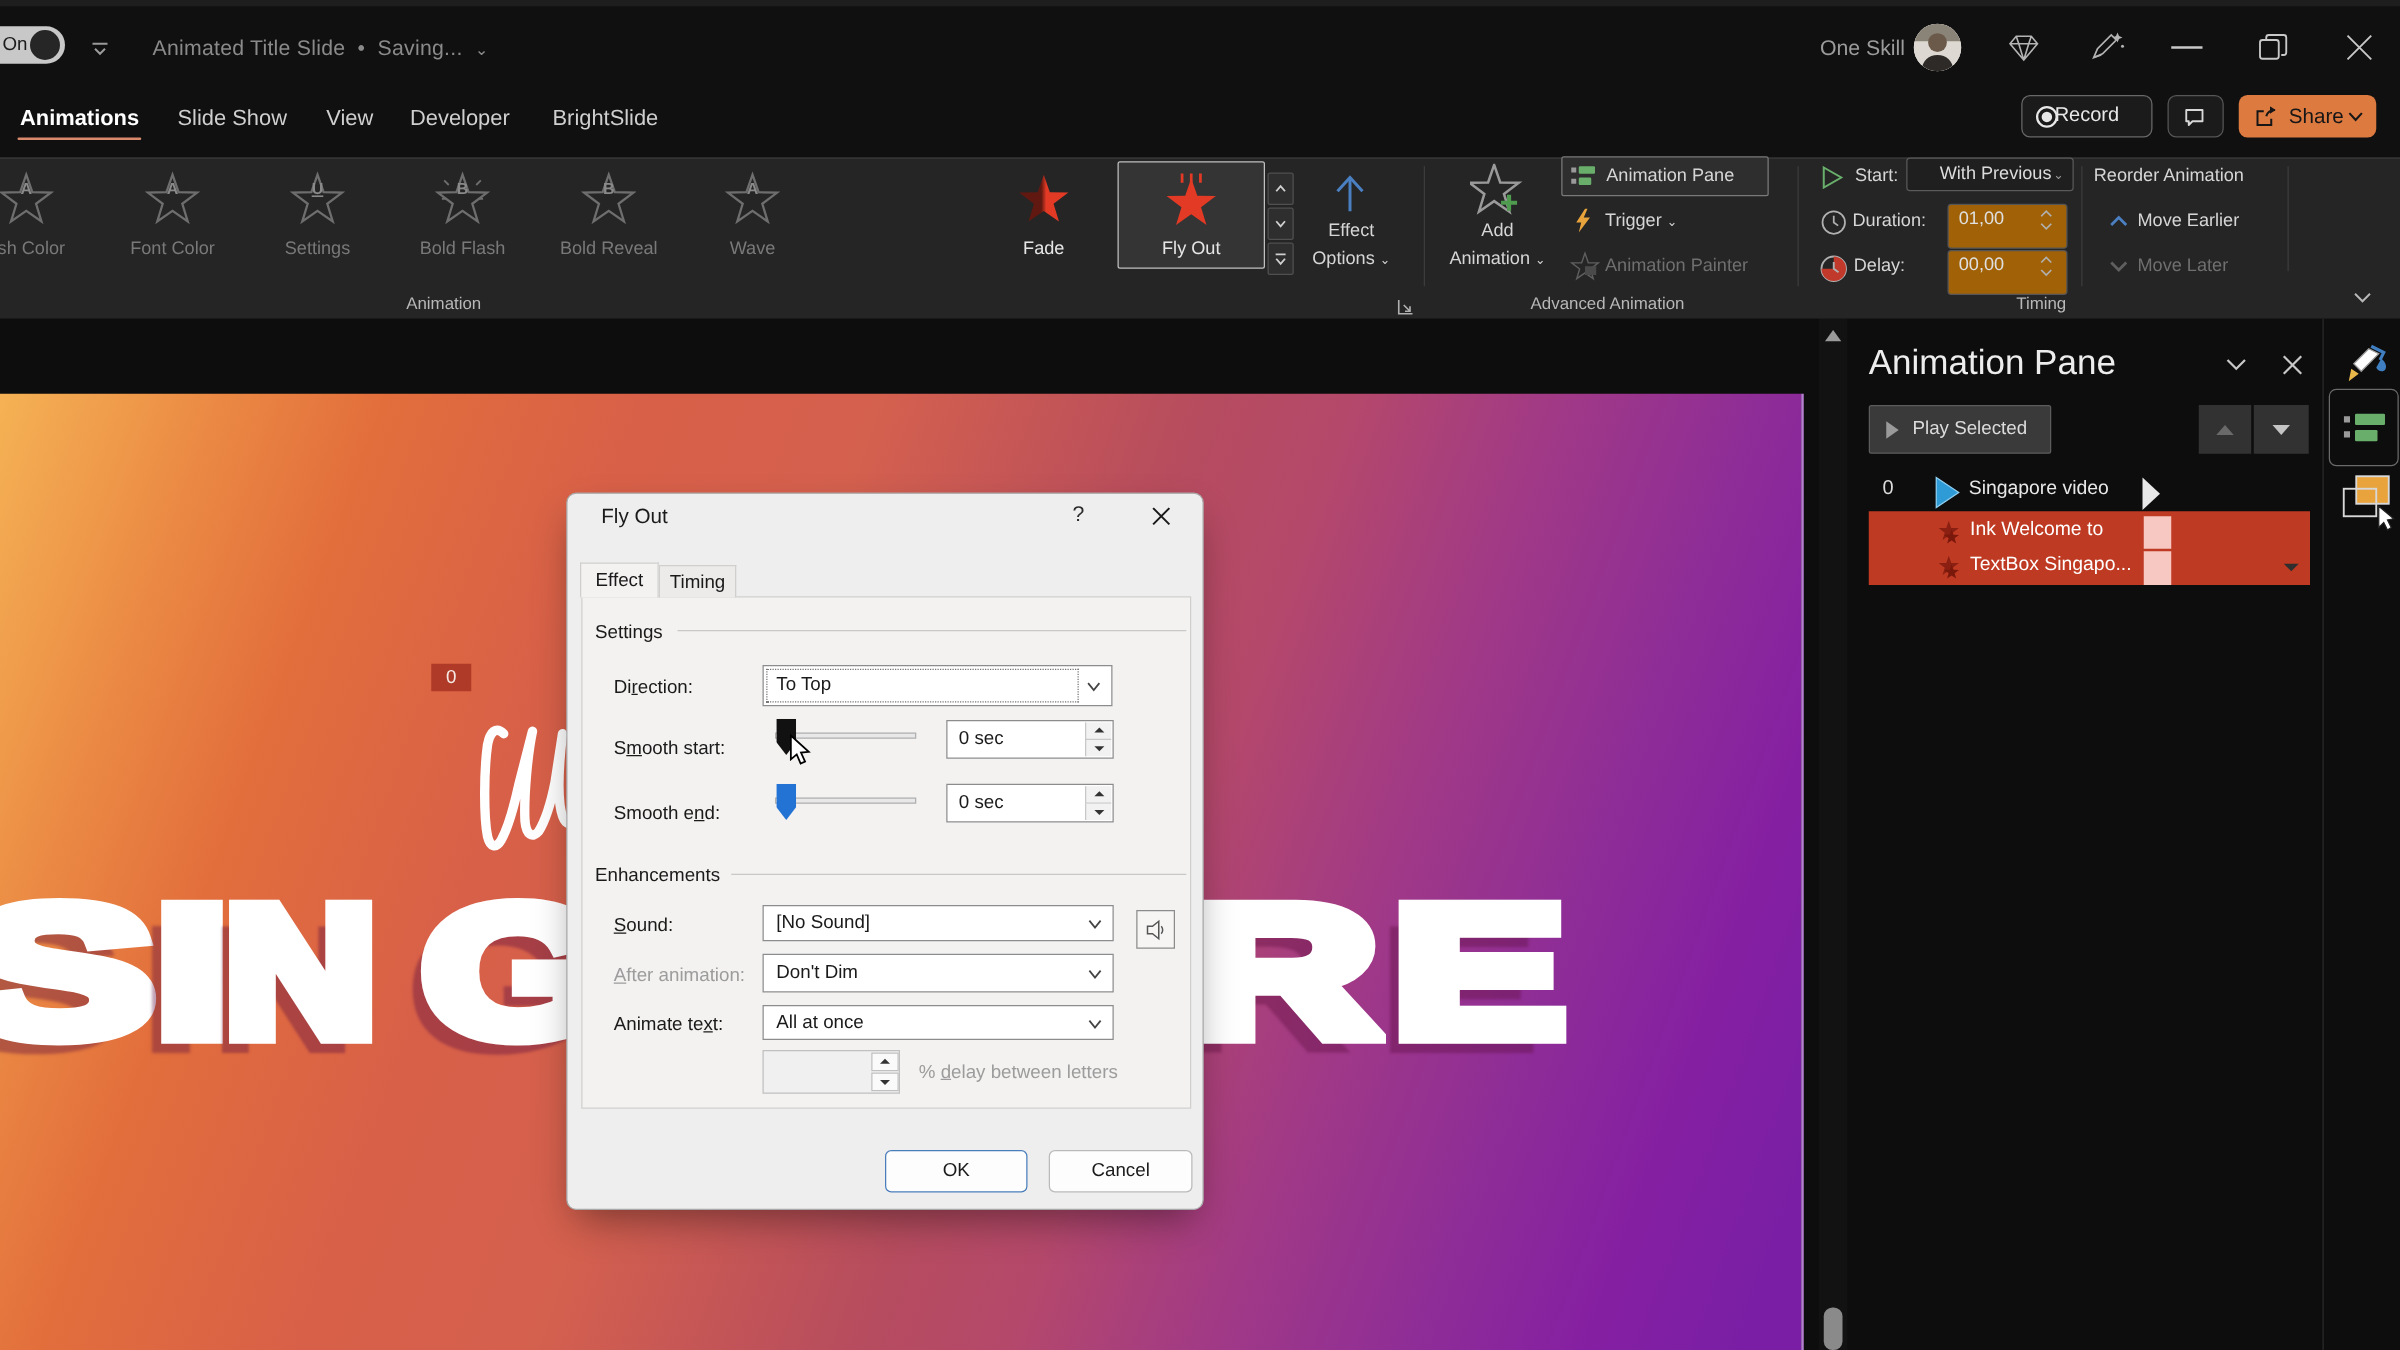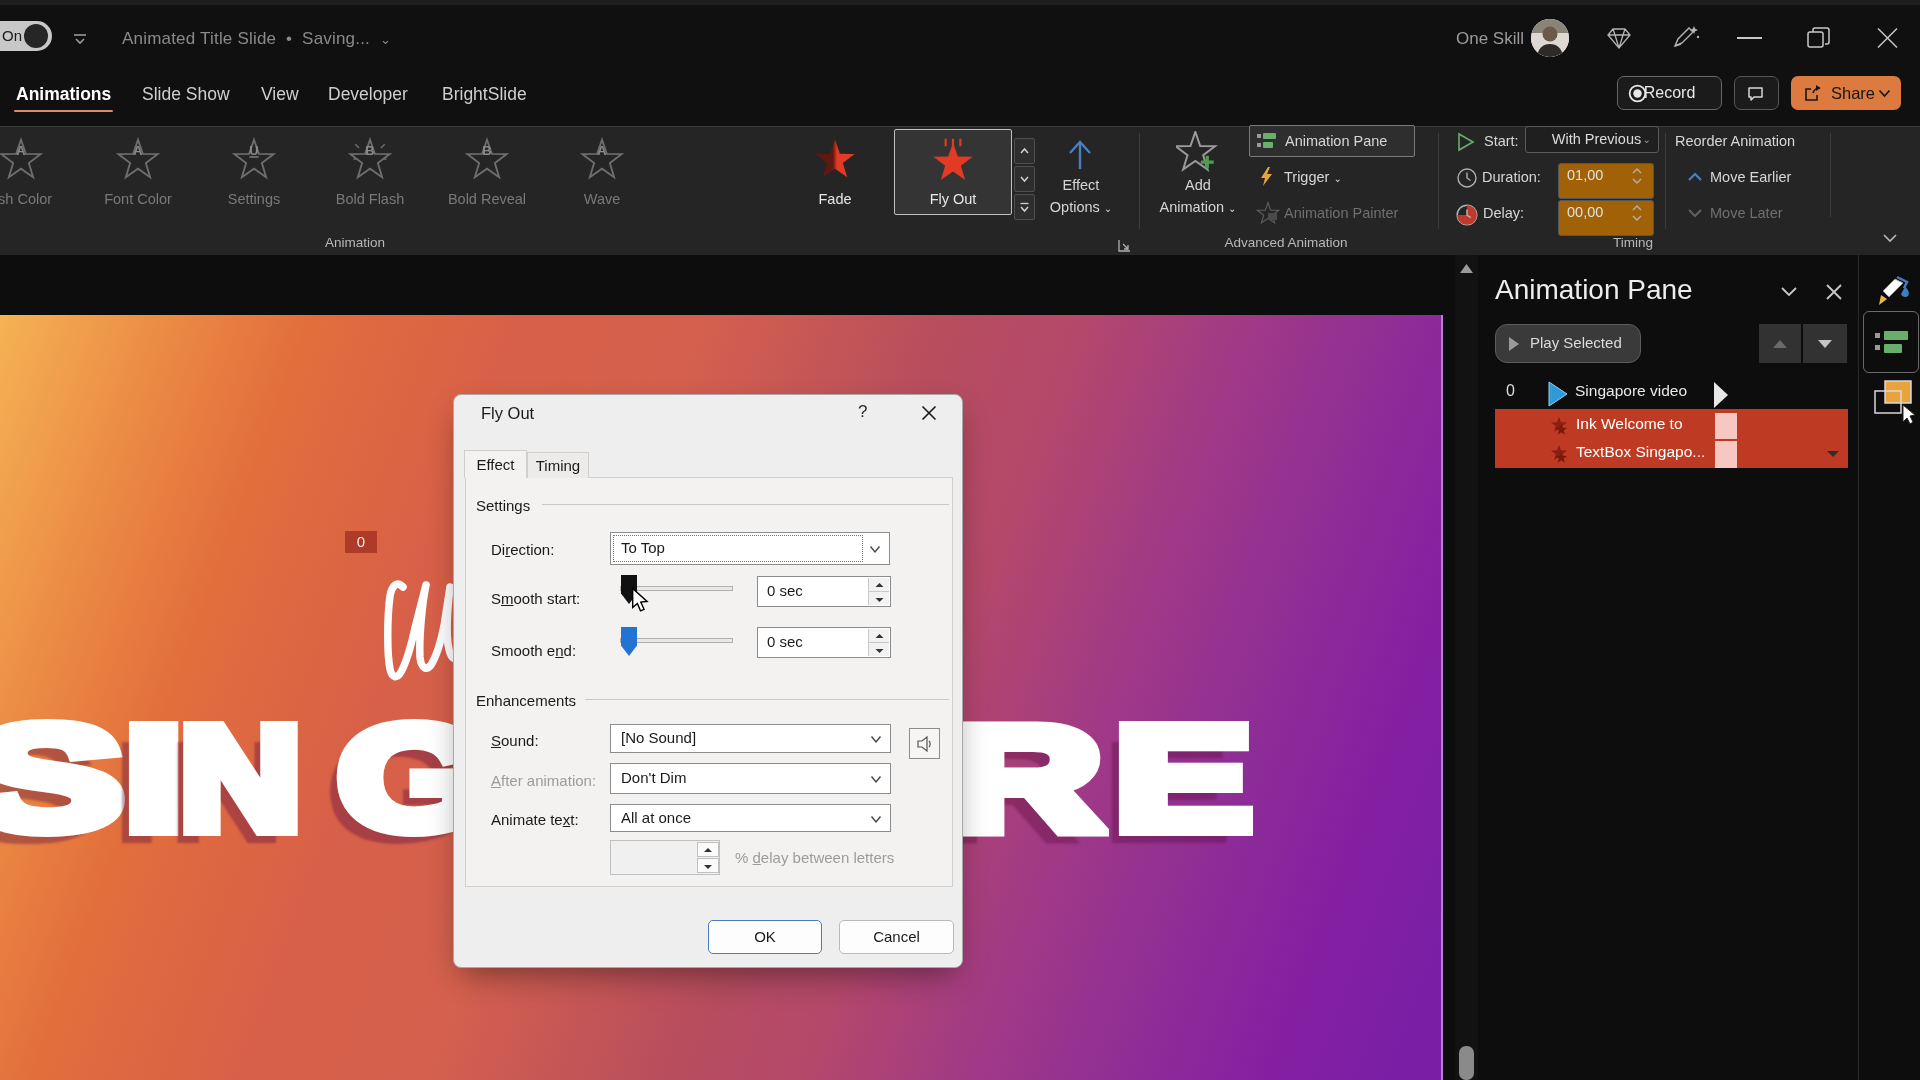--- a/index.html
+++ b/index.html
@@ -295,21 +295,21 @@
   <div class="abs" id="vsb"></div>
 
   <div class="abs" id="pane">
     <div style="position:absolute; left:17px; top:19px; font-size:28px; color:#ededed;">Animation Pane</div>
     <svg style="position:absolute; left:300px; top:29px;" width="22" height="16" viewBox="0 0 22 16">
         <path d="M4 4l7 7 7-7" stroke="#c8c8c8" stroke-width="1.8" fill="none"></path>
       </svg>
     <svg style="position:absolute; left:346px; top:27px;" width="20" height="20" viewBox="0 0 20 20">
         <path d="M3 3l14 14 M17 3L3 17" stroke="#c8c8c8" stroke-width="1.8"></path>
       </svg>
-    <div style="position:absolute; left:17px; top:69px; width:146px; height:39px; background:#3a3a3a; border:1px solid #5c5c5c; border-radius:12px;">
+    <div style="position:absolute; left:17px; top:69px; width:146px; height:39px; background:#3a3a3a; border:1px solid #5c5c5c; border-radius:2px;">
       <svg style="position:absolute; left:11px; top:11px;" width="14" height="16" viewBox="0 0 14 16">
           <path d="M2 1l10 7-10 7z" fill="#9a9a9a"></path>
         </svg>
       <div style="position:absolute; left:34px; top:9px; font-size:15px; color:#dcdcdc;">Play Selected</div>
     </div>
     <div style="position:absolute; left:281px; top:69px; width:42px; height:39px; background:#323232;">
         <svg style="position:absolute; left:12px; top:14px;" width="18" height="12" viewBox="0 0 18 12">
           <path d="M2 10l7-8 7 8z" fill="#6a6a6a"></path>
         </svg>
       </div>

